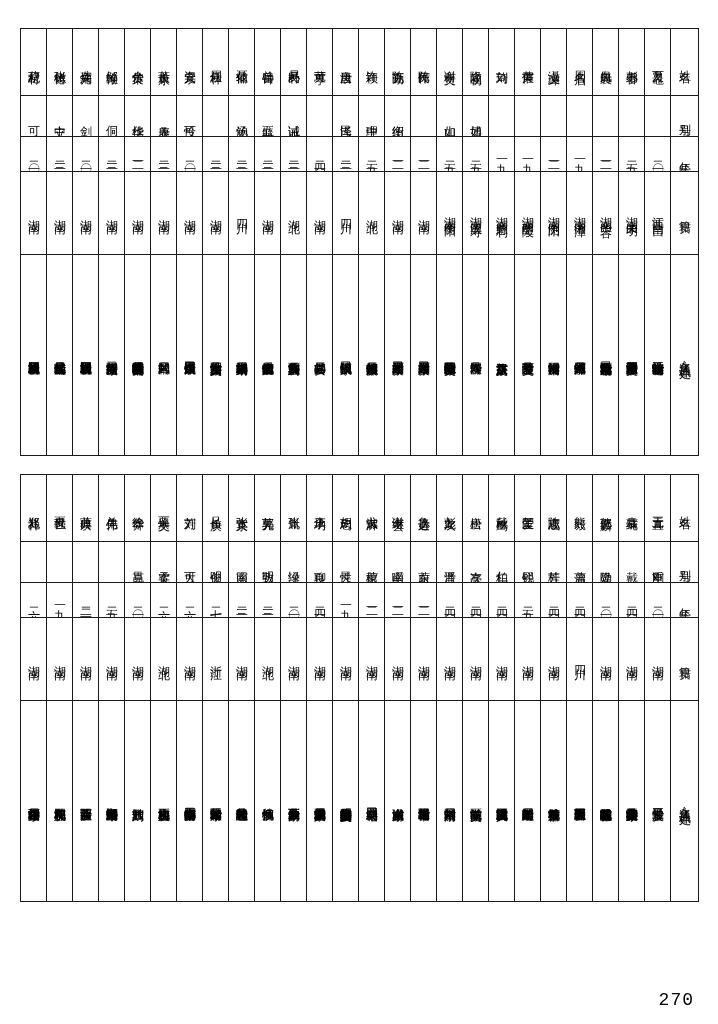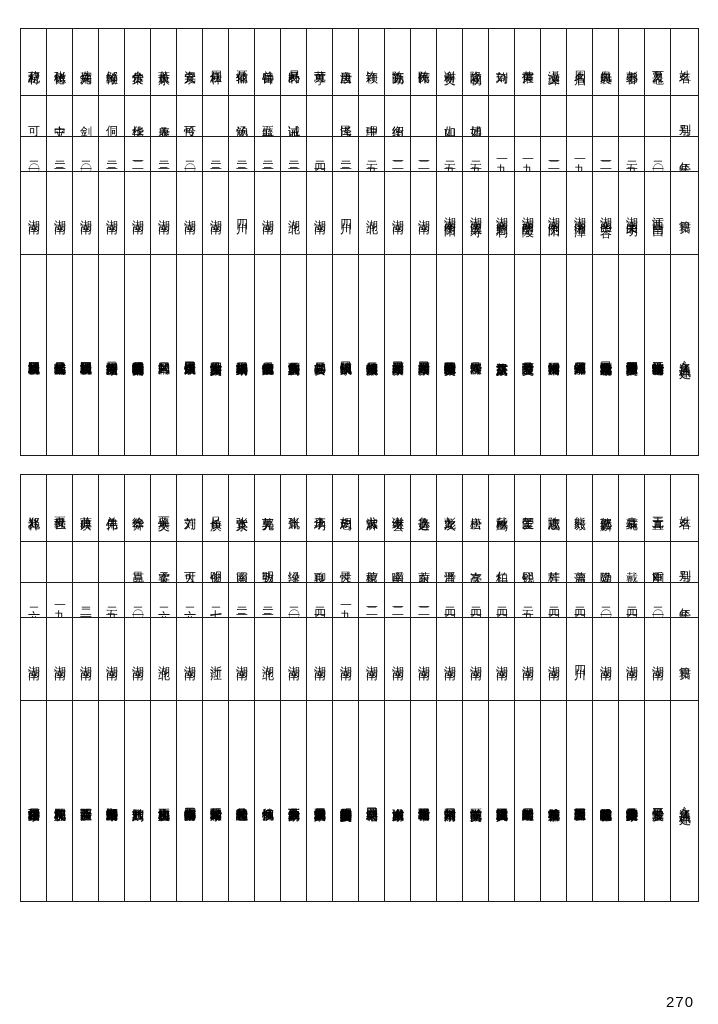--- a/index.html
+++ b/index.html
@@ -79,22 +79,22 @@
 
   .addr-inner {
     display: block;
     max-height: 192px;
   }
 
   .pagenum {
     position: absolute;
     right: 24px;
     bottom: 14px;
-    font-size: 15px;
-    font-family: Liberation Sans, sans-serif;
+    font-size: 18px;
+    font-family: Liberation Mono, monospace;
     letter-spacing: 1px;
     margin-left: 12px;
   }
 </style>
 </head>
 <body>
 
 <div class="page">
 
   <div class="tablewrap">

